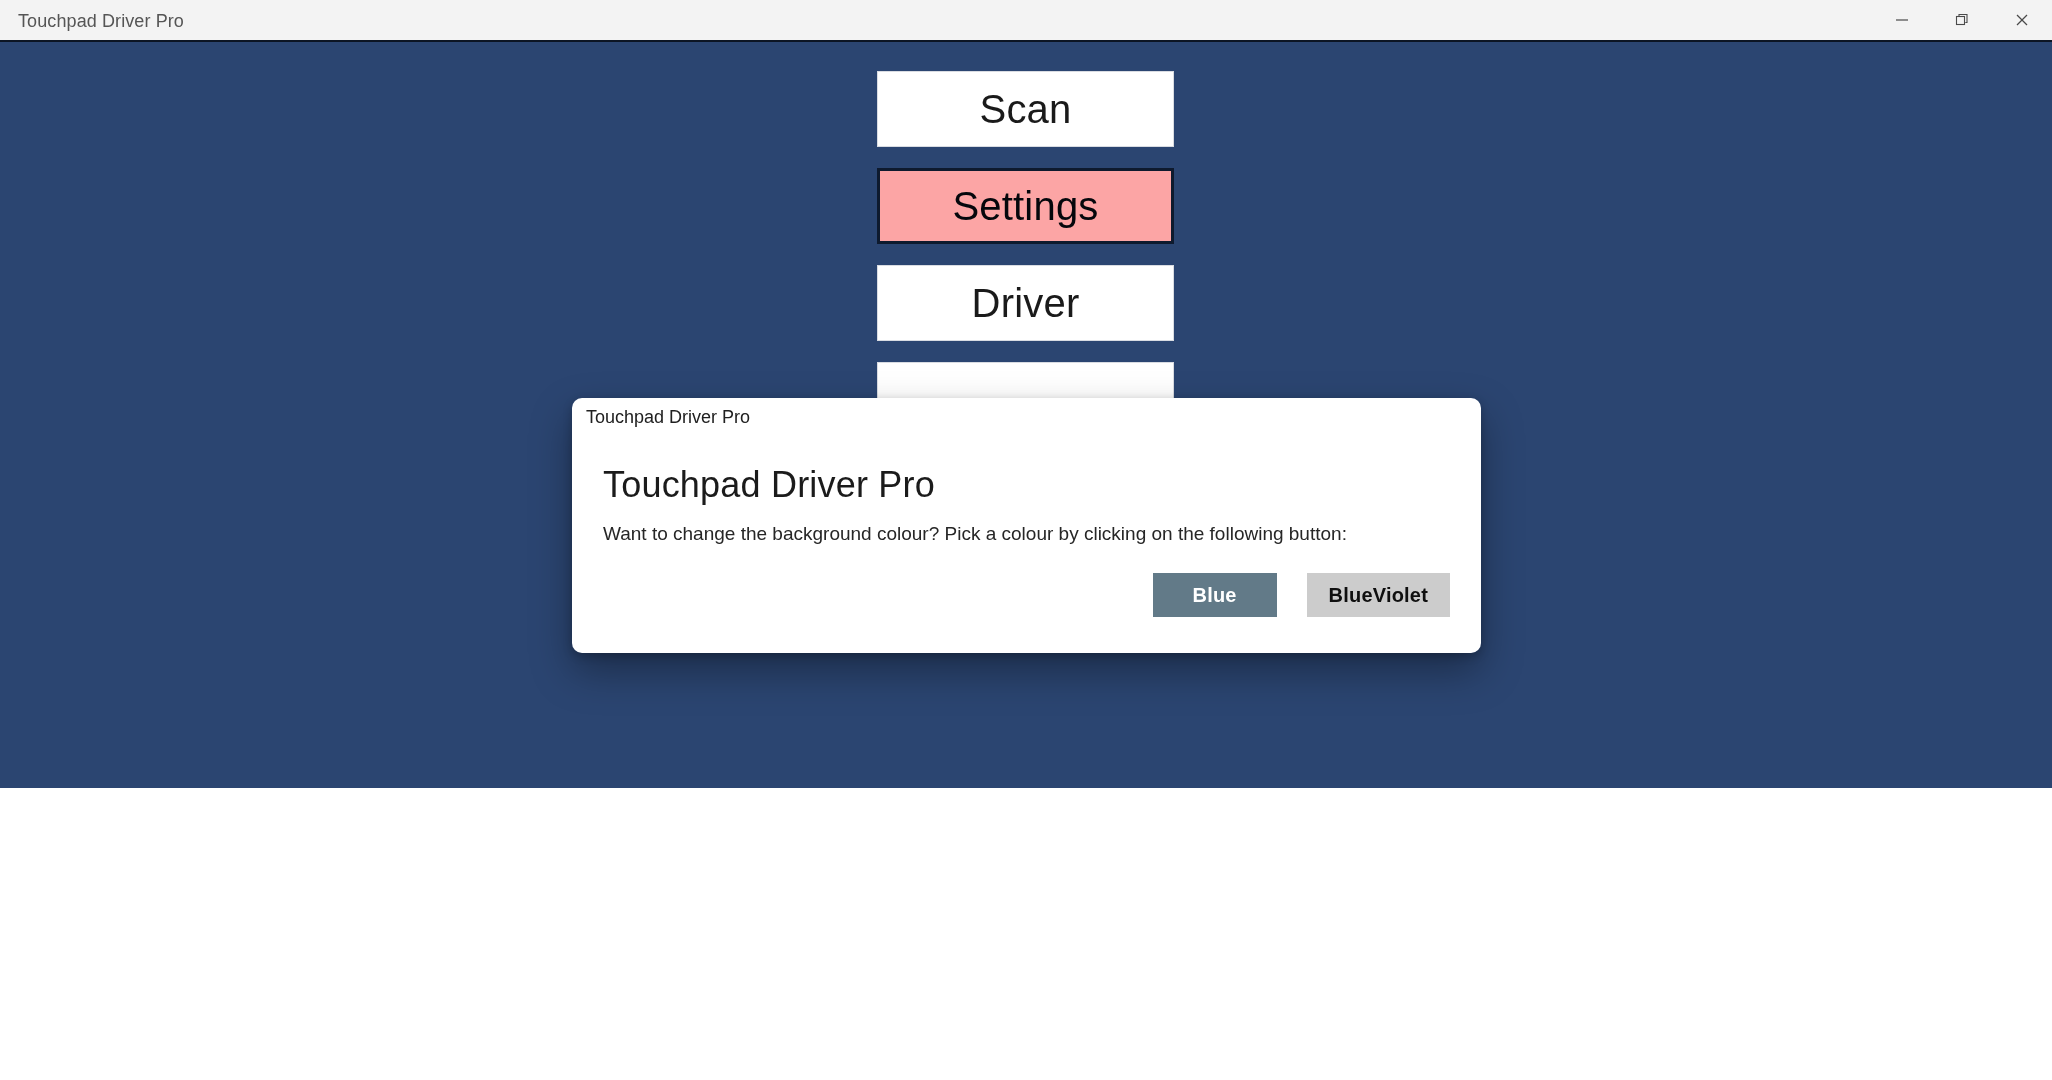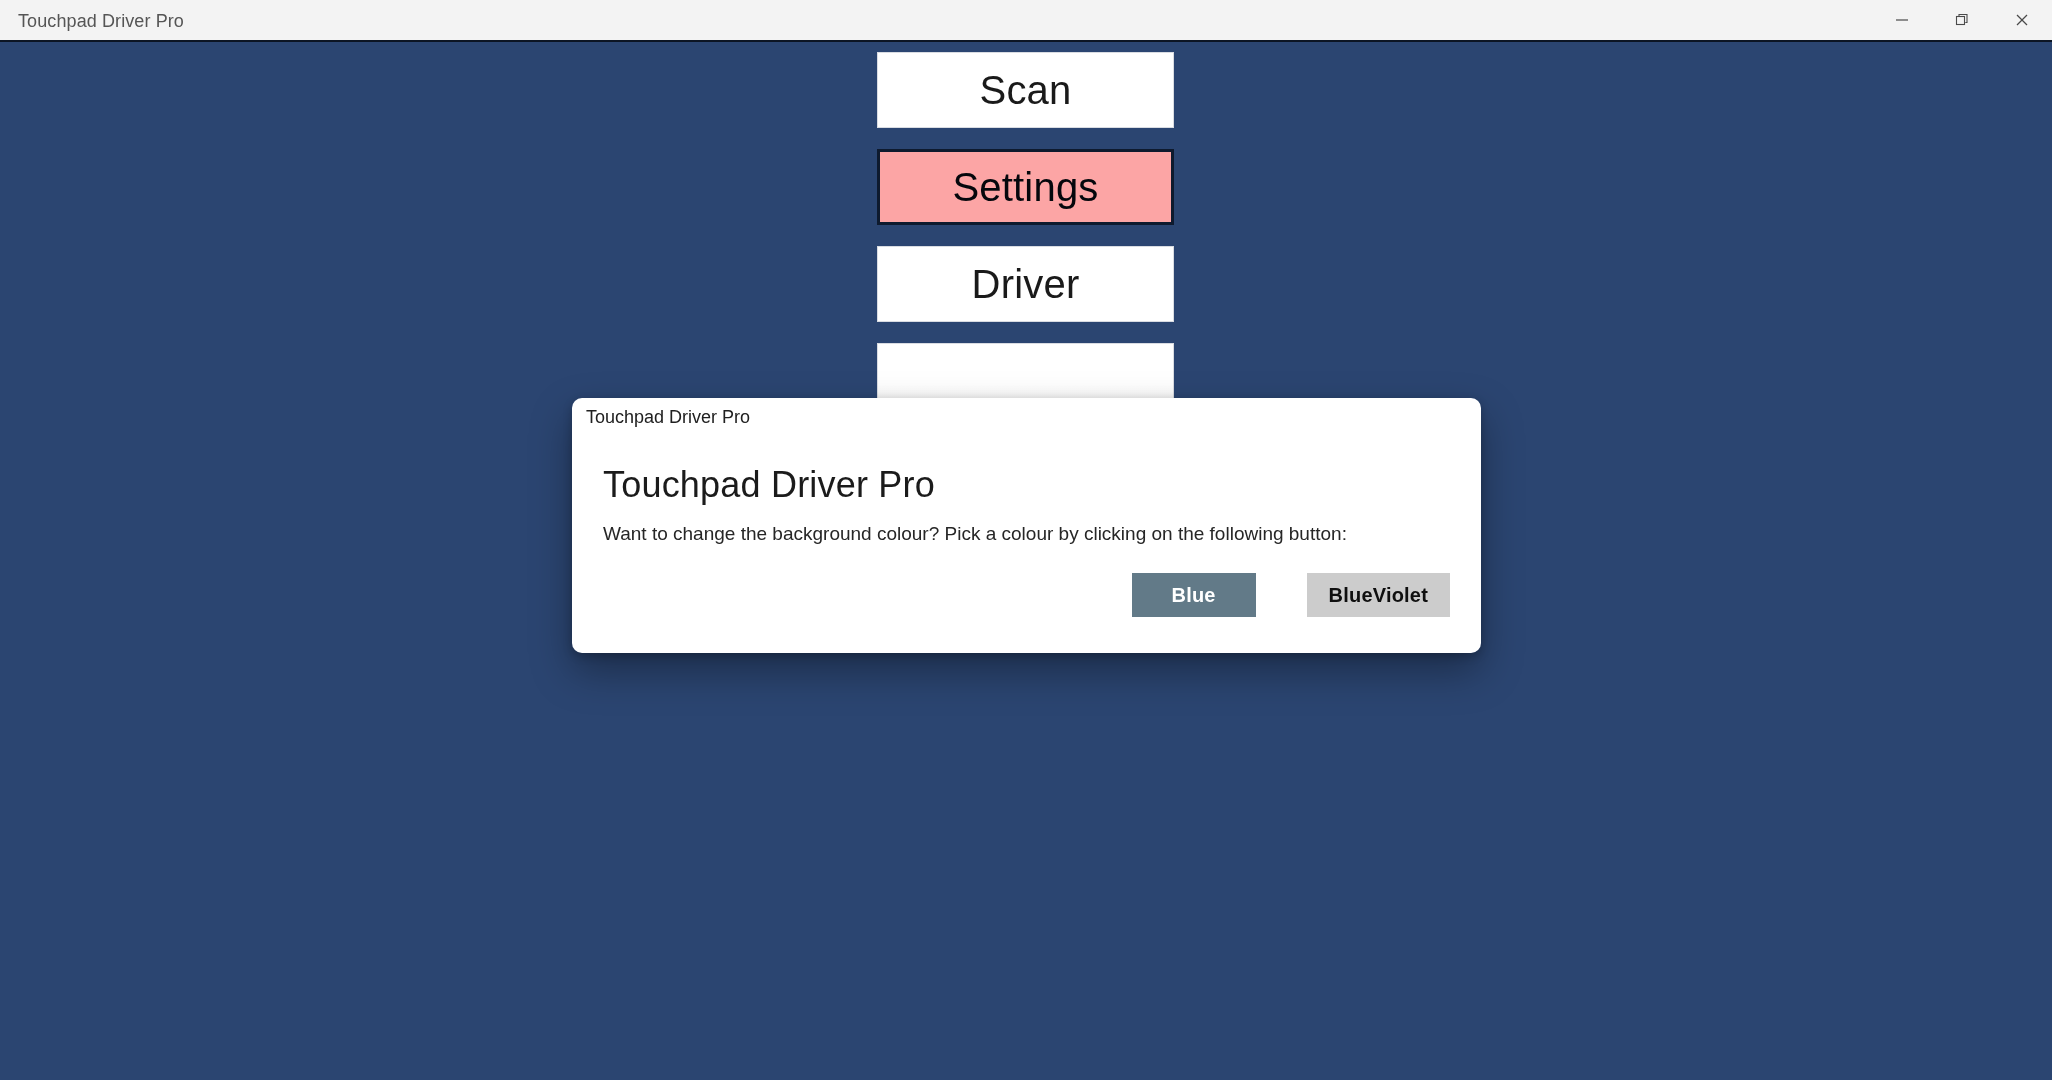--- a/index.html
+++ b/index.html
@@ -13,21 +13,21 @@
     font-family: "Liberation Sans", sans-serif;
     background: #ffffff;
   }
 
   
   .app-window {
     position: absolute;
     left: 0;
     top: 0;
     width: 2052px;
-    height: 1080px;
+    height: 788px;
     background: #2b4571;
     overflow: hidden;
   }
 
   
   .titlebar {
     position: absolute;
     left: 0;
     top: 0;
     width: 2052px;
@@ -61,21 +61,21 @@
     align-items: center;
     justify-content: center;
     color: #4a4a4a;
   }
   .wc-btn svg { display: block; }
 
   
   .main-buttons {
     position: absolute;
     left: 877px;
-    top: 52px;
+    top: 71px;
     width: 297px;
   }
   .main-btn {
     width: 297px;
     height: 76px;
     margin-bottom: 21px;
     background: #ffffff;
     border: 1px solid #d9dce2;
     box-sizing: border-box;
     display: flex;
@@ -171,21 +171,20 @@
     font-family: "Liberation Sans", sans-serif;
     font-size: 20px;
     font-weight: 700;
     letter-spacing: 0.2px;
     padding: 0 22px;
     display: flex;
     align-items: center;
     justify-content: center;
     box-sizing: border-box;
     white-space: nowrap;
-    margin-left: 21px;
   }
   .dlg-btn.accent {
     background: #627a88;
     color: #ffffff;
     min-width: 124px;
   }
 </style>
 </head>
 <body>
 

